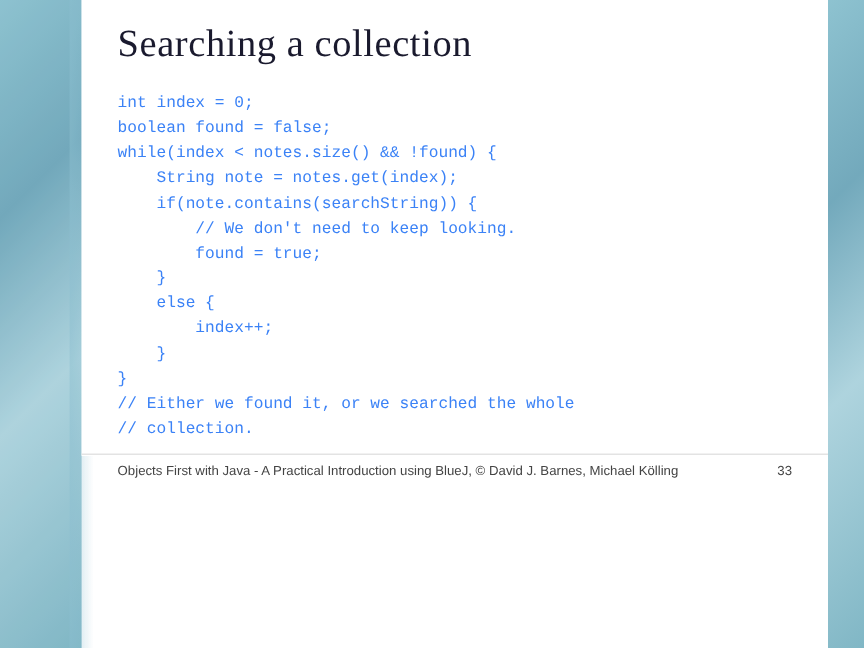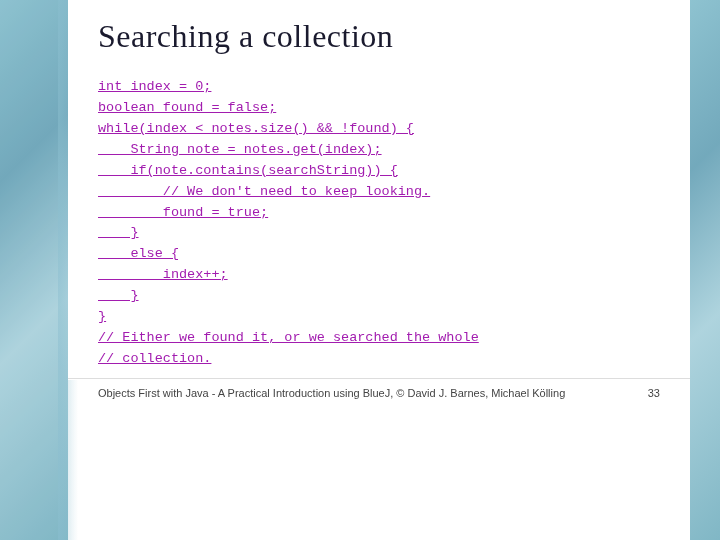--- a/index.html
+++ b/index.html
@@ -65,23 +65,22 @@
 
     .code-area {
       padding: 12px 30px 8px 30px;
       flex: 1;
     }
 
     .code-block {
       font-family: 'Courier New', Courier, monospace;
       font-size: 13.5px;
       line-height: 1.55;
-      color: #a21caf;
+      color: #3b82f6;
       white-space: pre;
-      text-decoration: underline;
     }
 
     .footer-area {
       padding: 8px 30px 10px 30px;
       border-top: 1px solid #ddd;
       display: flex;
       justify-content: space-between;
       align-items: flex-start;
     }
 

